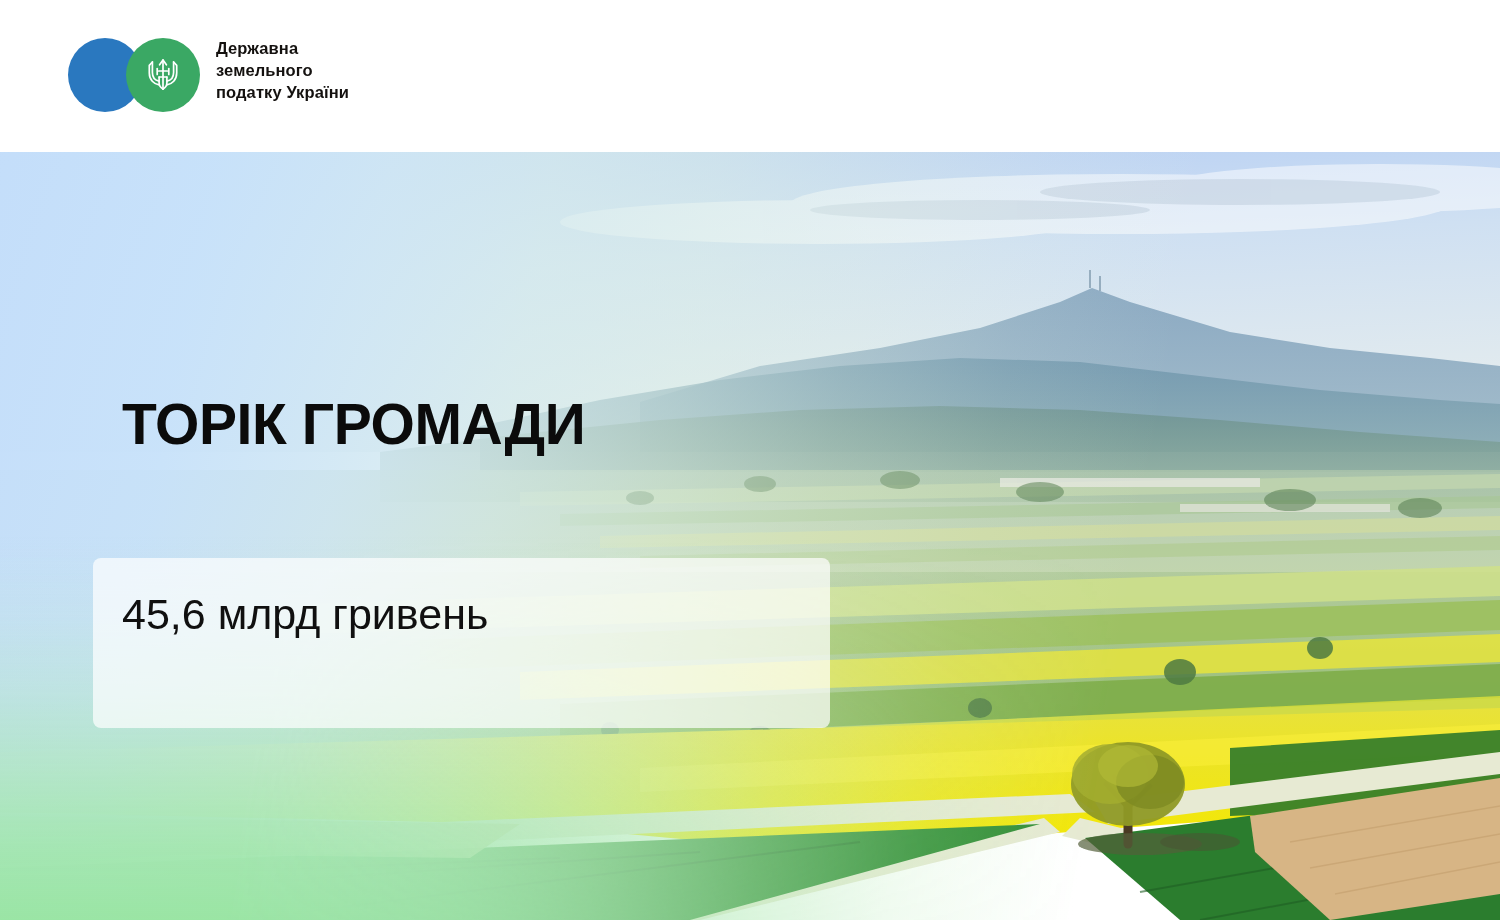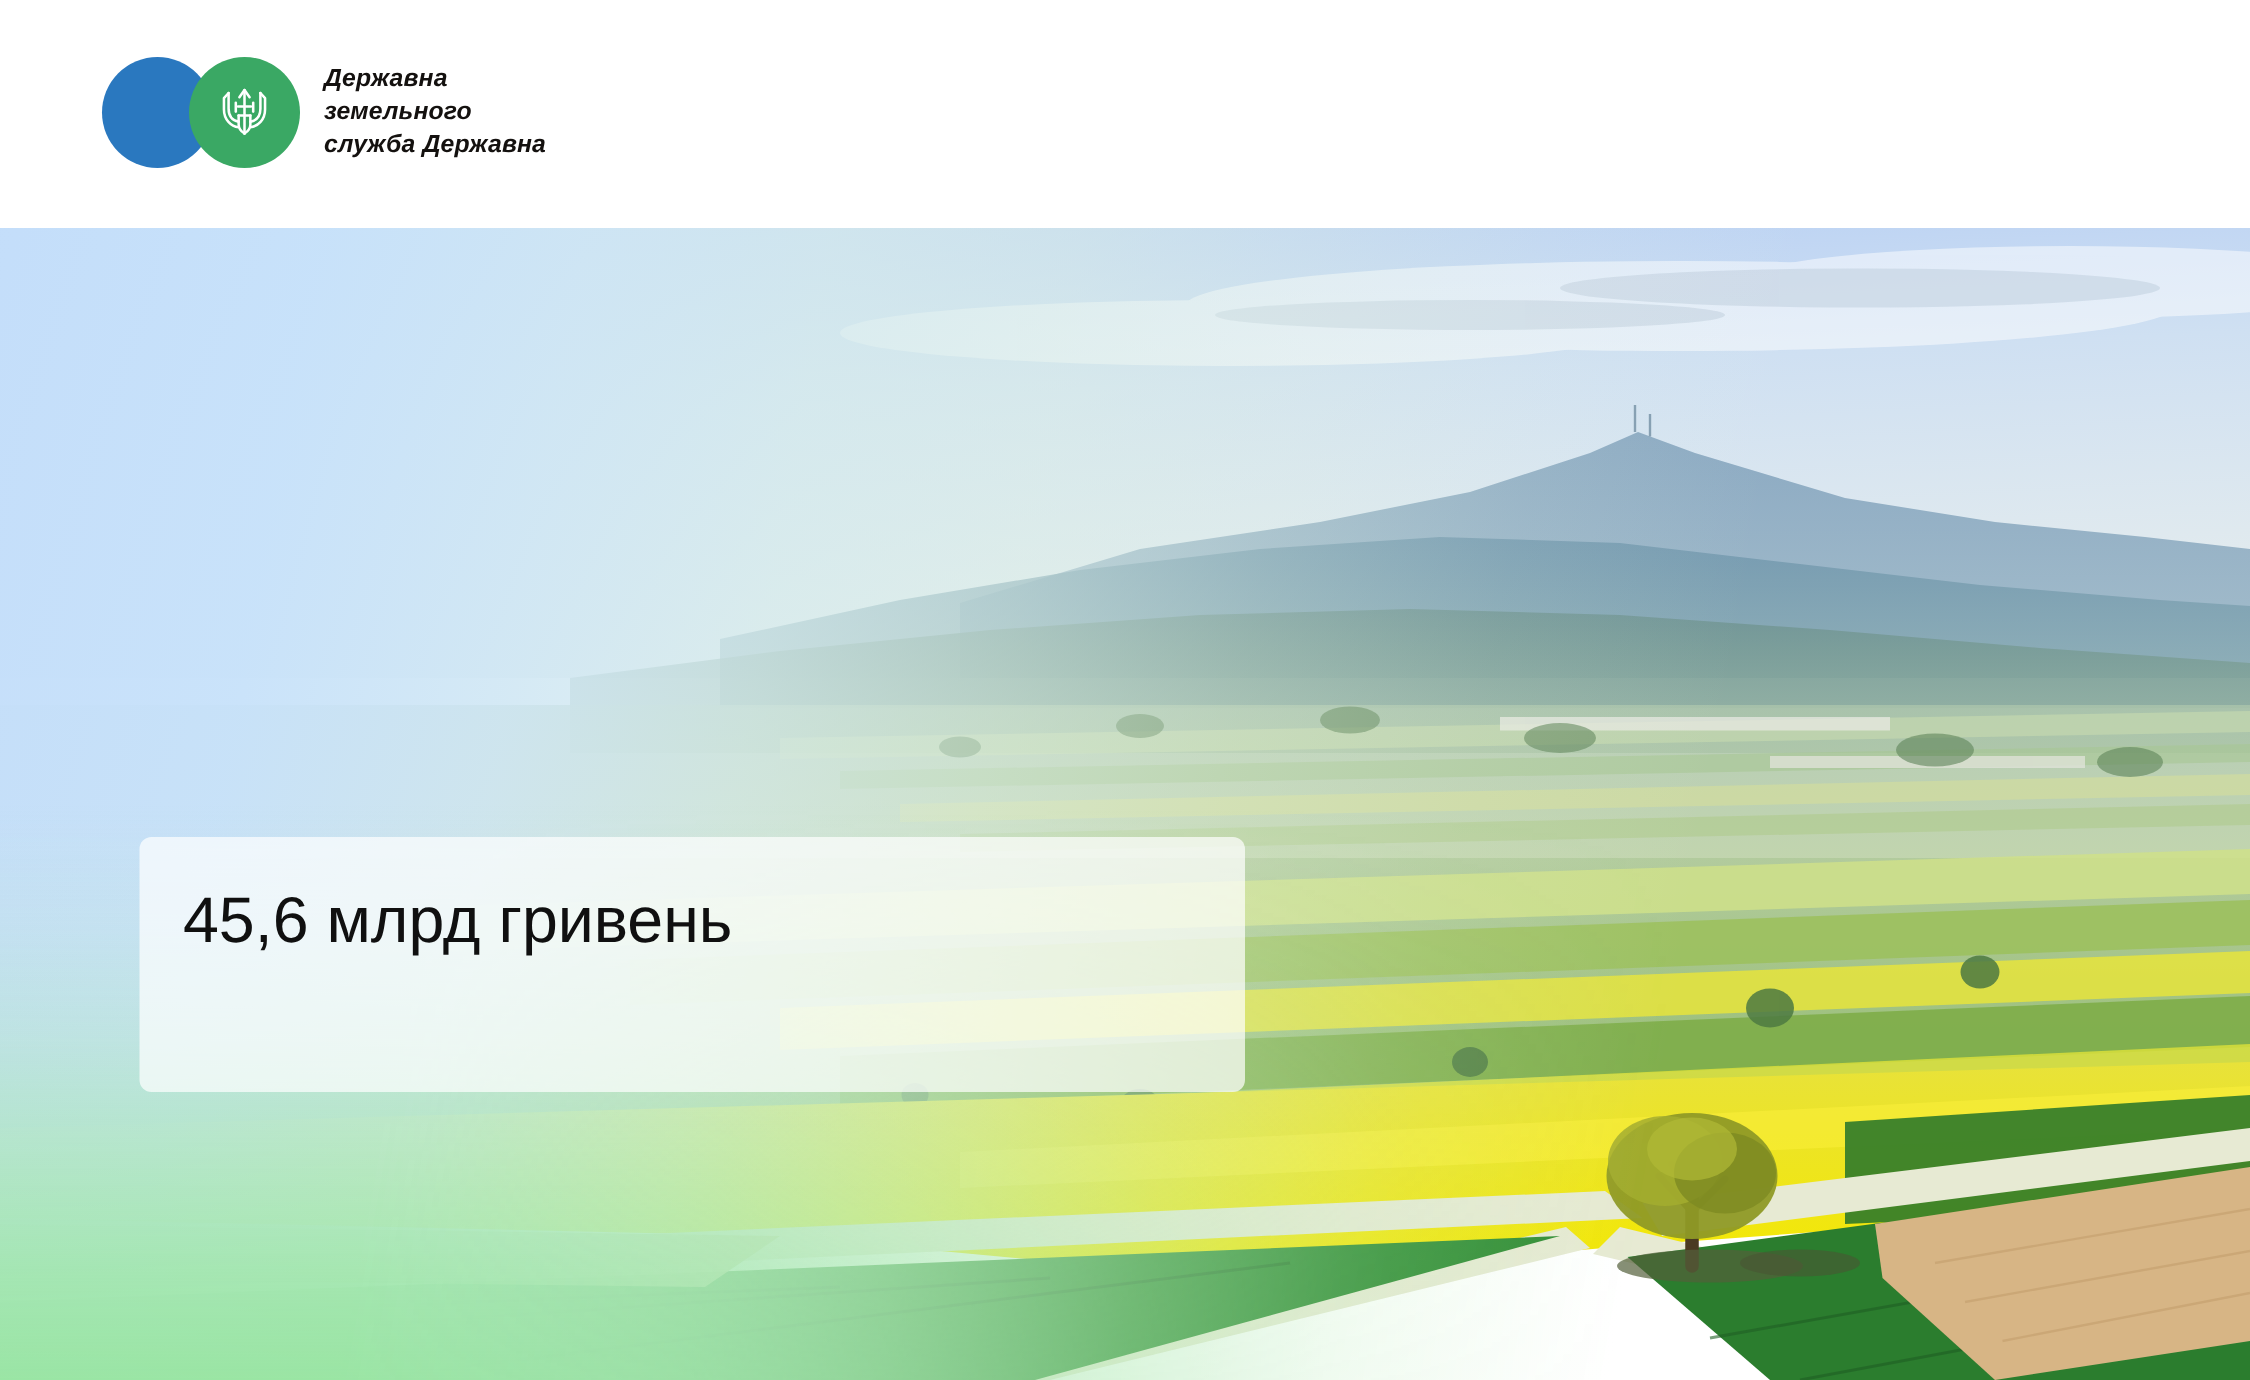--- a/index.html
+++ b/index.html
@@ -25,22 +25,21 @@
     top:0; left:0;
     width:1500px; height:152px;
     background:#ffffff;
     z-index:40;
   }
 
   .logo {
     position:absolute;
     left:68px; top:38px;
     display:flex;
-    align-items:center;
-    font-style:italic;
+    align-items:flex-start;
   }
 
   .logo-marks {
     position:relative;
     width:132px; height:74px;
     flex:0 0 auto;
   }
 
   .circle-blue {
     position:absolute;
@@ -190,21 +189,21 @@
               <path d="M13.6 9.8 L17 5 L20.4 9.8"></path>
               <path d="M12.7 16 L17 16 L21.3 16"></path>
             </g>
           </svg>
         </div>
       </div>
 
       <div class="logo-text">
         <div>Державна</div>
         <div>земельного</div>
-        <div>служба Державна</div>
+        <div>податку України</div>
       </div>
 
     </div>
   </div>
 
   <div class="photo">
     <svg viewBox="0 0 1500 768" preserveAspectRatio="none">
       <defs>
         <linearGradient id="skyG" x1="0" y1="0" x2="0.25" y2="1">
           <stop offset="0" stop-color="#b4cdf4"></stop>
@@ -348,20 +347,21 @@
         <ellipse cx="1140" cy="692" rx="62" ry="11" fill="#54603a" opacity="0.7"></ellipse>
         <ellipse cx="1200" cy="690" rx="40" ry="9" fill="#4a5533" opacity="0.6"></ellipse>
       </g>
     </svg>
 
     <div class="haze"></div>
     <div class="wash"></div>
   </div>
 
   <div class="headline">
+    <span class="hl-line">ТОРІК ГРОМАДИ</span>
   </div>
 
   <div class="subpanel">
     <div class="subtitle">
       <span class="sub-line">45,6 млрд гривень</span>
     </div>
   </div>
 
 </div>
 

